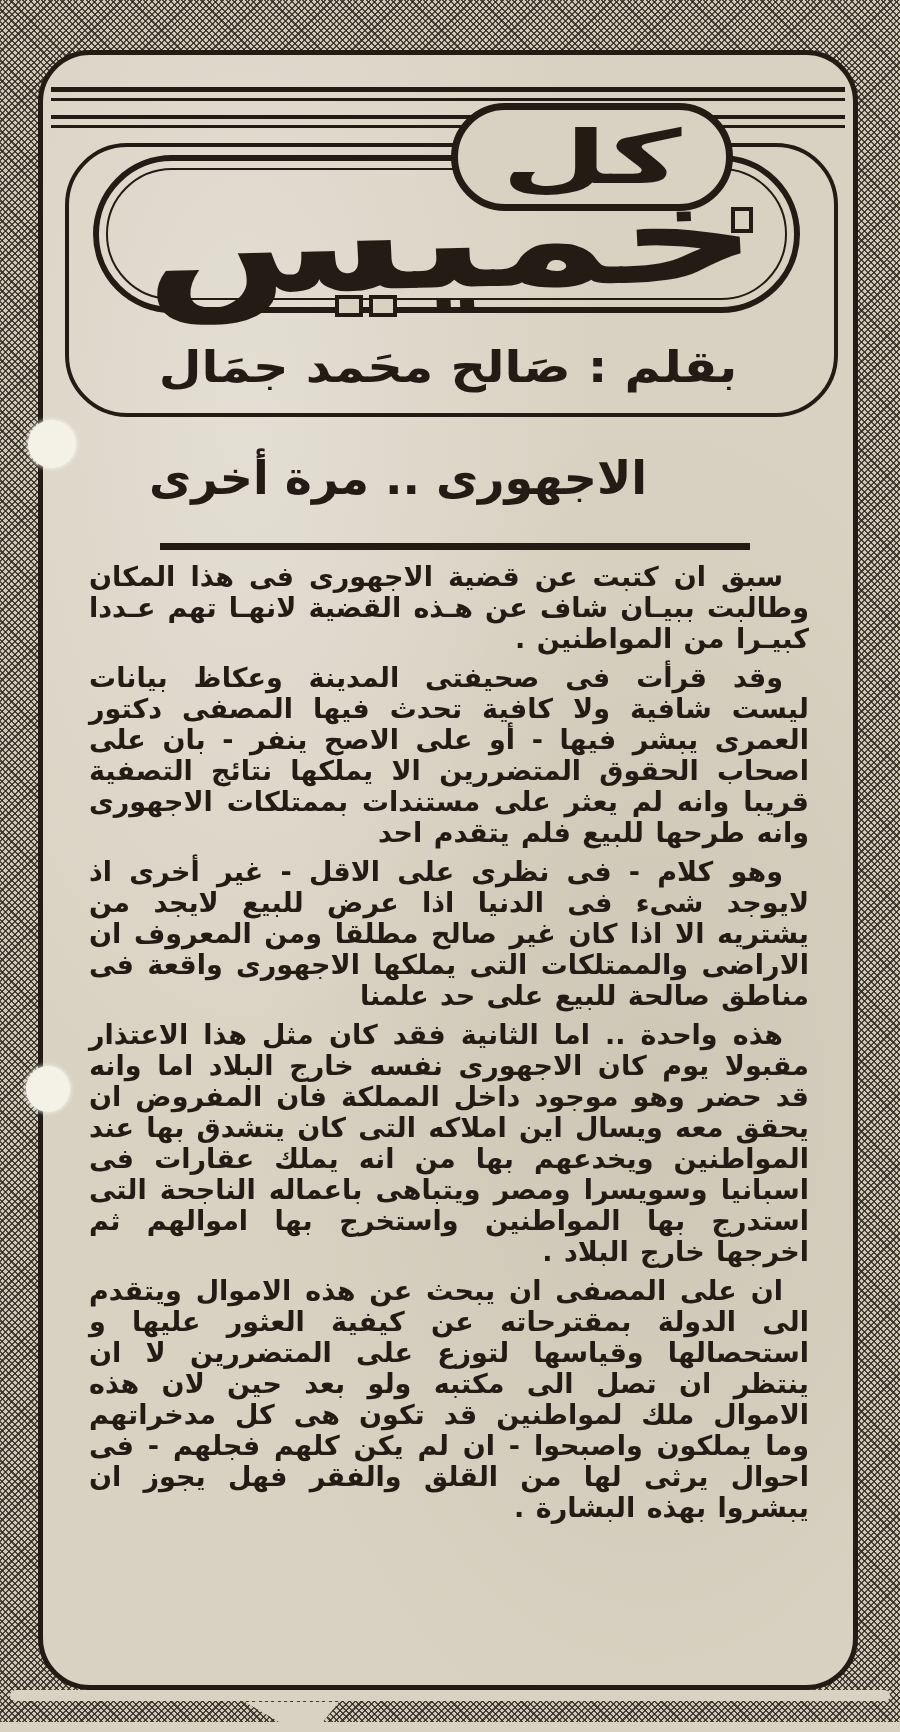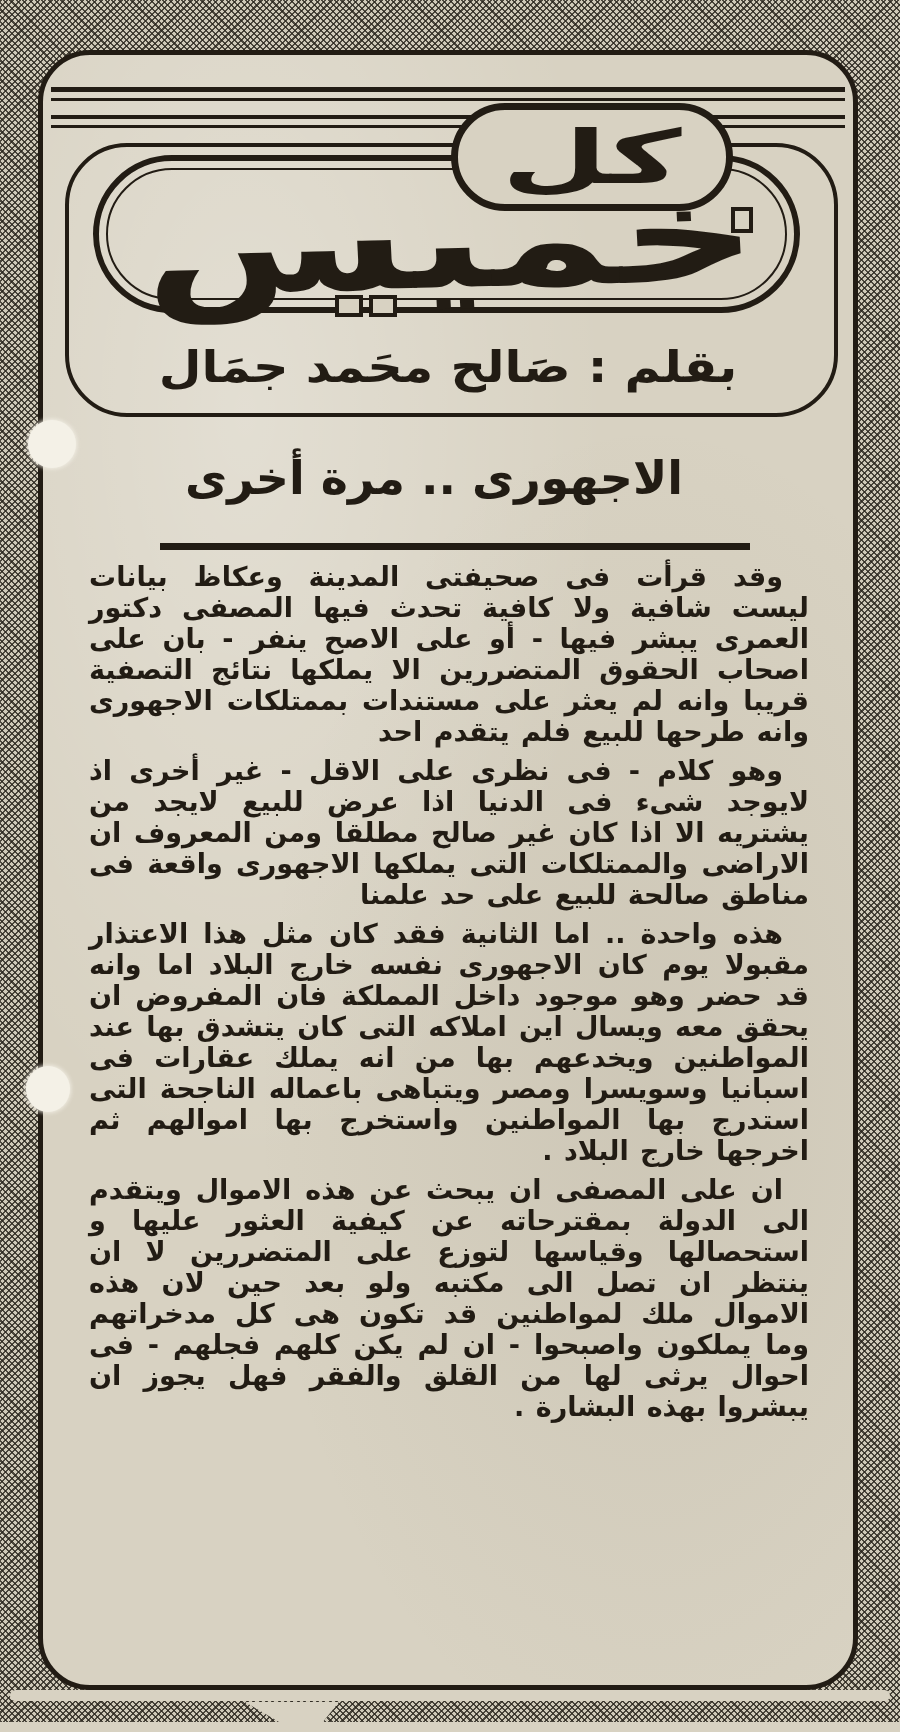--- a/index.html
+++ b/index.html
@@ -88,21 +88,21 @@
   .sq.mim-dot-b{left:326px;top:240px;width:28px;height:22px;}
   .byline{
     position:absolute;left:60px;right:60px;top:272px;height:78px;z-index:3;
     display:flex;align-items:center;justify-content:center;
     font-size:44px;font-weight:bold;color:var(--ink);
     transform:scaleX(1.12);direction:rtl;white-space:nowrap;
   }
   
   .title{
     position:absolute;left:70px;right:170px;top:396px;z-index:2;
-    text-align:right;font-size:46px;font-weight:bold;color:var(--ink);
+    text-align:center;font-size:46px;font-weight:bold;color:var(--ink);
     direction:rtl;letter-spacing:1px;
   }
   .title-divider{
     position:absolute;left:117px;top:488px;width:590px;height:7px;
     background:var(--ink);z-index:2;
   }
   
   .body-col{
     position:absolute;left:46px;right:44px;top:506px;z-index:2;
     direction:rtl;color:var(--ink);
@@ -144,20 +144,21 @@
   <div class="khamis-word">خميس</div>
   <div class="sq khamis-dot"></div>
   <div class="sq mim-dot-a"></div>
   <div class="sq mim-dot-b"></div>
   <div class="byline">بقلم : صَالح محَمد جمَال</div>
 
   <div class="title">الاجهورى .. مرة أخرى</div>
   <div class="title-divider"></div>
 
   <div class="body-col">
+    <p>سبق ان كتبت عن قضية الاجهورى فى هذا المكان وطالبت ببيـان شاف عن هـذه القضية لانهـا تهم عـددا كبيـرا من المواطنين .</p>
     <p>وقد قرأت فى صحيفتى المدينة وعكاظ بيانات ليست شافية ولا كافية تحدث فيها المصفى دكتور العمرى يبشر فيها - أو على الاصح ينفر - بان على اصحاب الحقوق المتضررين الا يملكها نتائج التصفية قريبا وانه لم يعثر على مستندات بممتلكات الاجهورى وانه طرحها للبيع فلم يتقدم احد</p>
     <p>وهو كلام - فى نظرى على الاقل - غير أخرى اذ لايوجد شىء فى الدنيا اذا عرض للبيع لايجد من يشتريه الا اذا كان غير صالح مطلقا ومن المعروف ان الاراضى والممتلكات التى يملكها الاجهورى واقعة فى مناطق صالحة للبيع على حد علمنا</p>
     <p>هذه واحدة .. اما الثانية فقد كان مثل هذا الاعتذار مقبولا يوم كان الاجهورى نفسه خارج البلاد اما وانه قد حضر وهو موجود داخل المملكة فان المفروض ان يحقق معه ويسال اين املاكه التى كان يتشدق بها عند المواطنين ويخدعهم بها من انه يملك عقارات فى اسبانيا وسويسرا ومصر ويتباهى باعماله الناجحة التى استدرج بها المواطنين واستخرج بها اموالهم ثم اخرجها خارج البلاد .</p>
     <p>ان على المصفى ان يبحث عن هذه الاموال ويتقدم الى الدولة بمقترحاته عن كيفية العثور عليها و استحصالها وقياسها لتوزع على المتضررين لا ان ينتظر ان تصل الى مكتبه ولو بعد حين لان هذه الاموال ملك لمواطنين قد تكون هى كل مدخراتهم وما يملكون واصبحوا - ان لم يكن كلهم فجلهم - فى احوال يرثى لها من القلق والفقر فهل يجوز ان يبشروا بهذه البشارة .</p>
   </div>
 </div>
 
 <div class="hole h1"></div>
 <div class="hole h2"></div>
 

